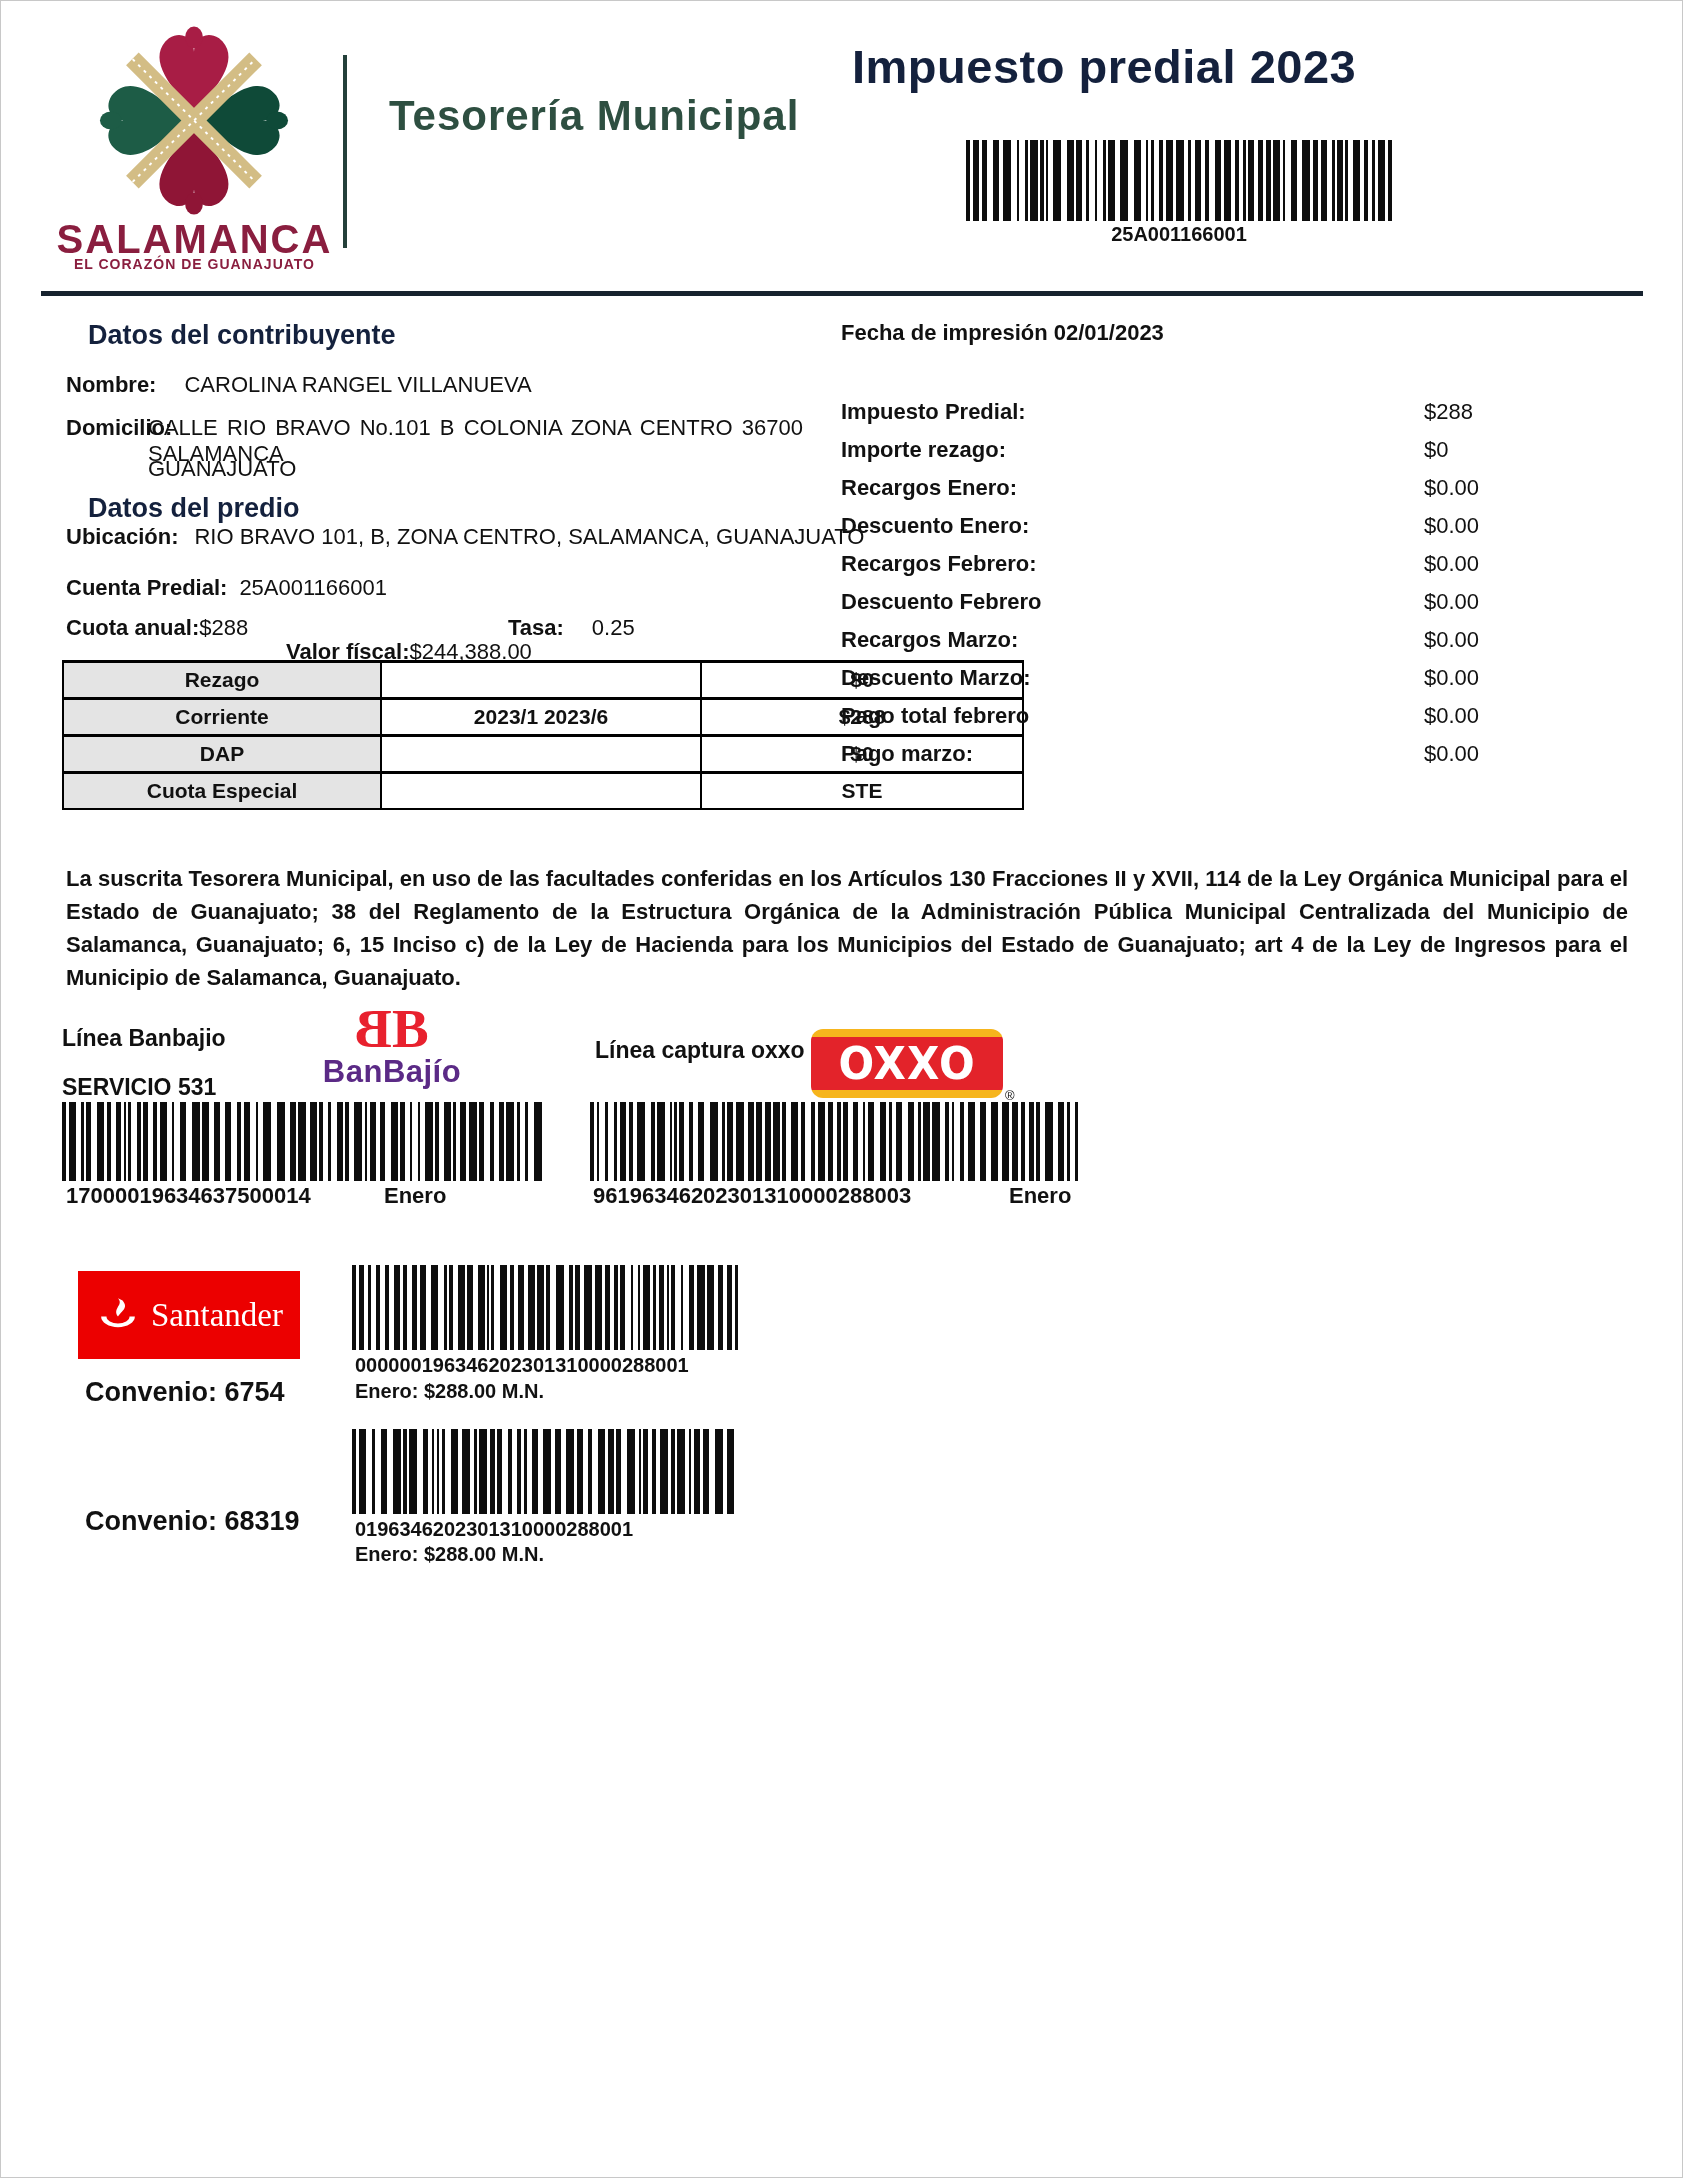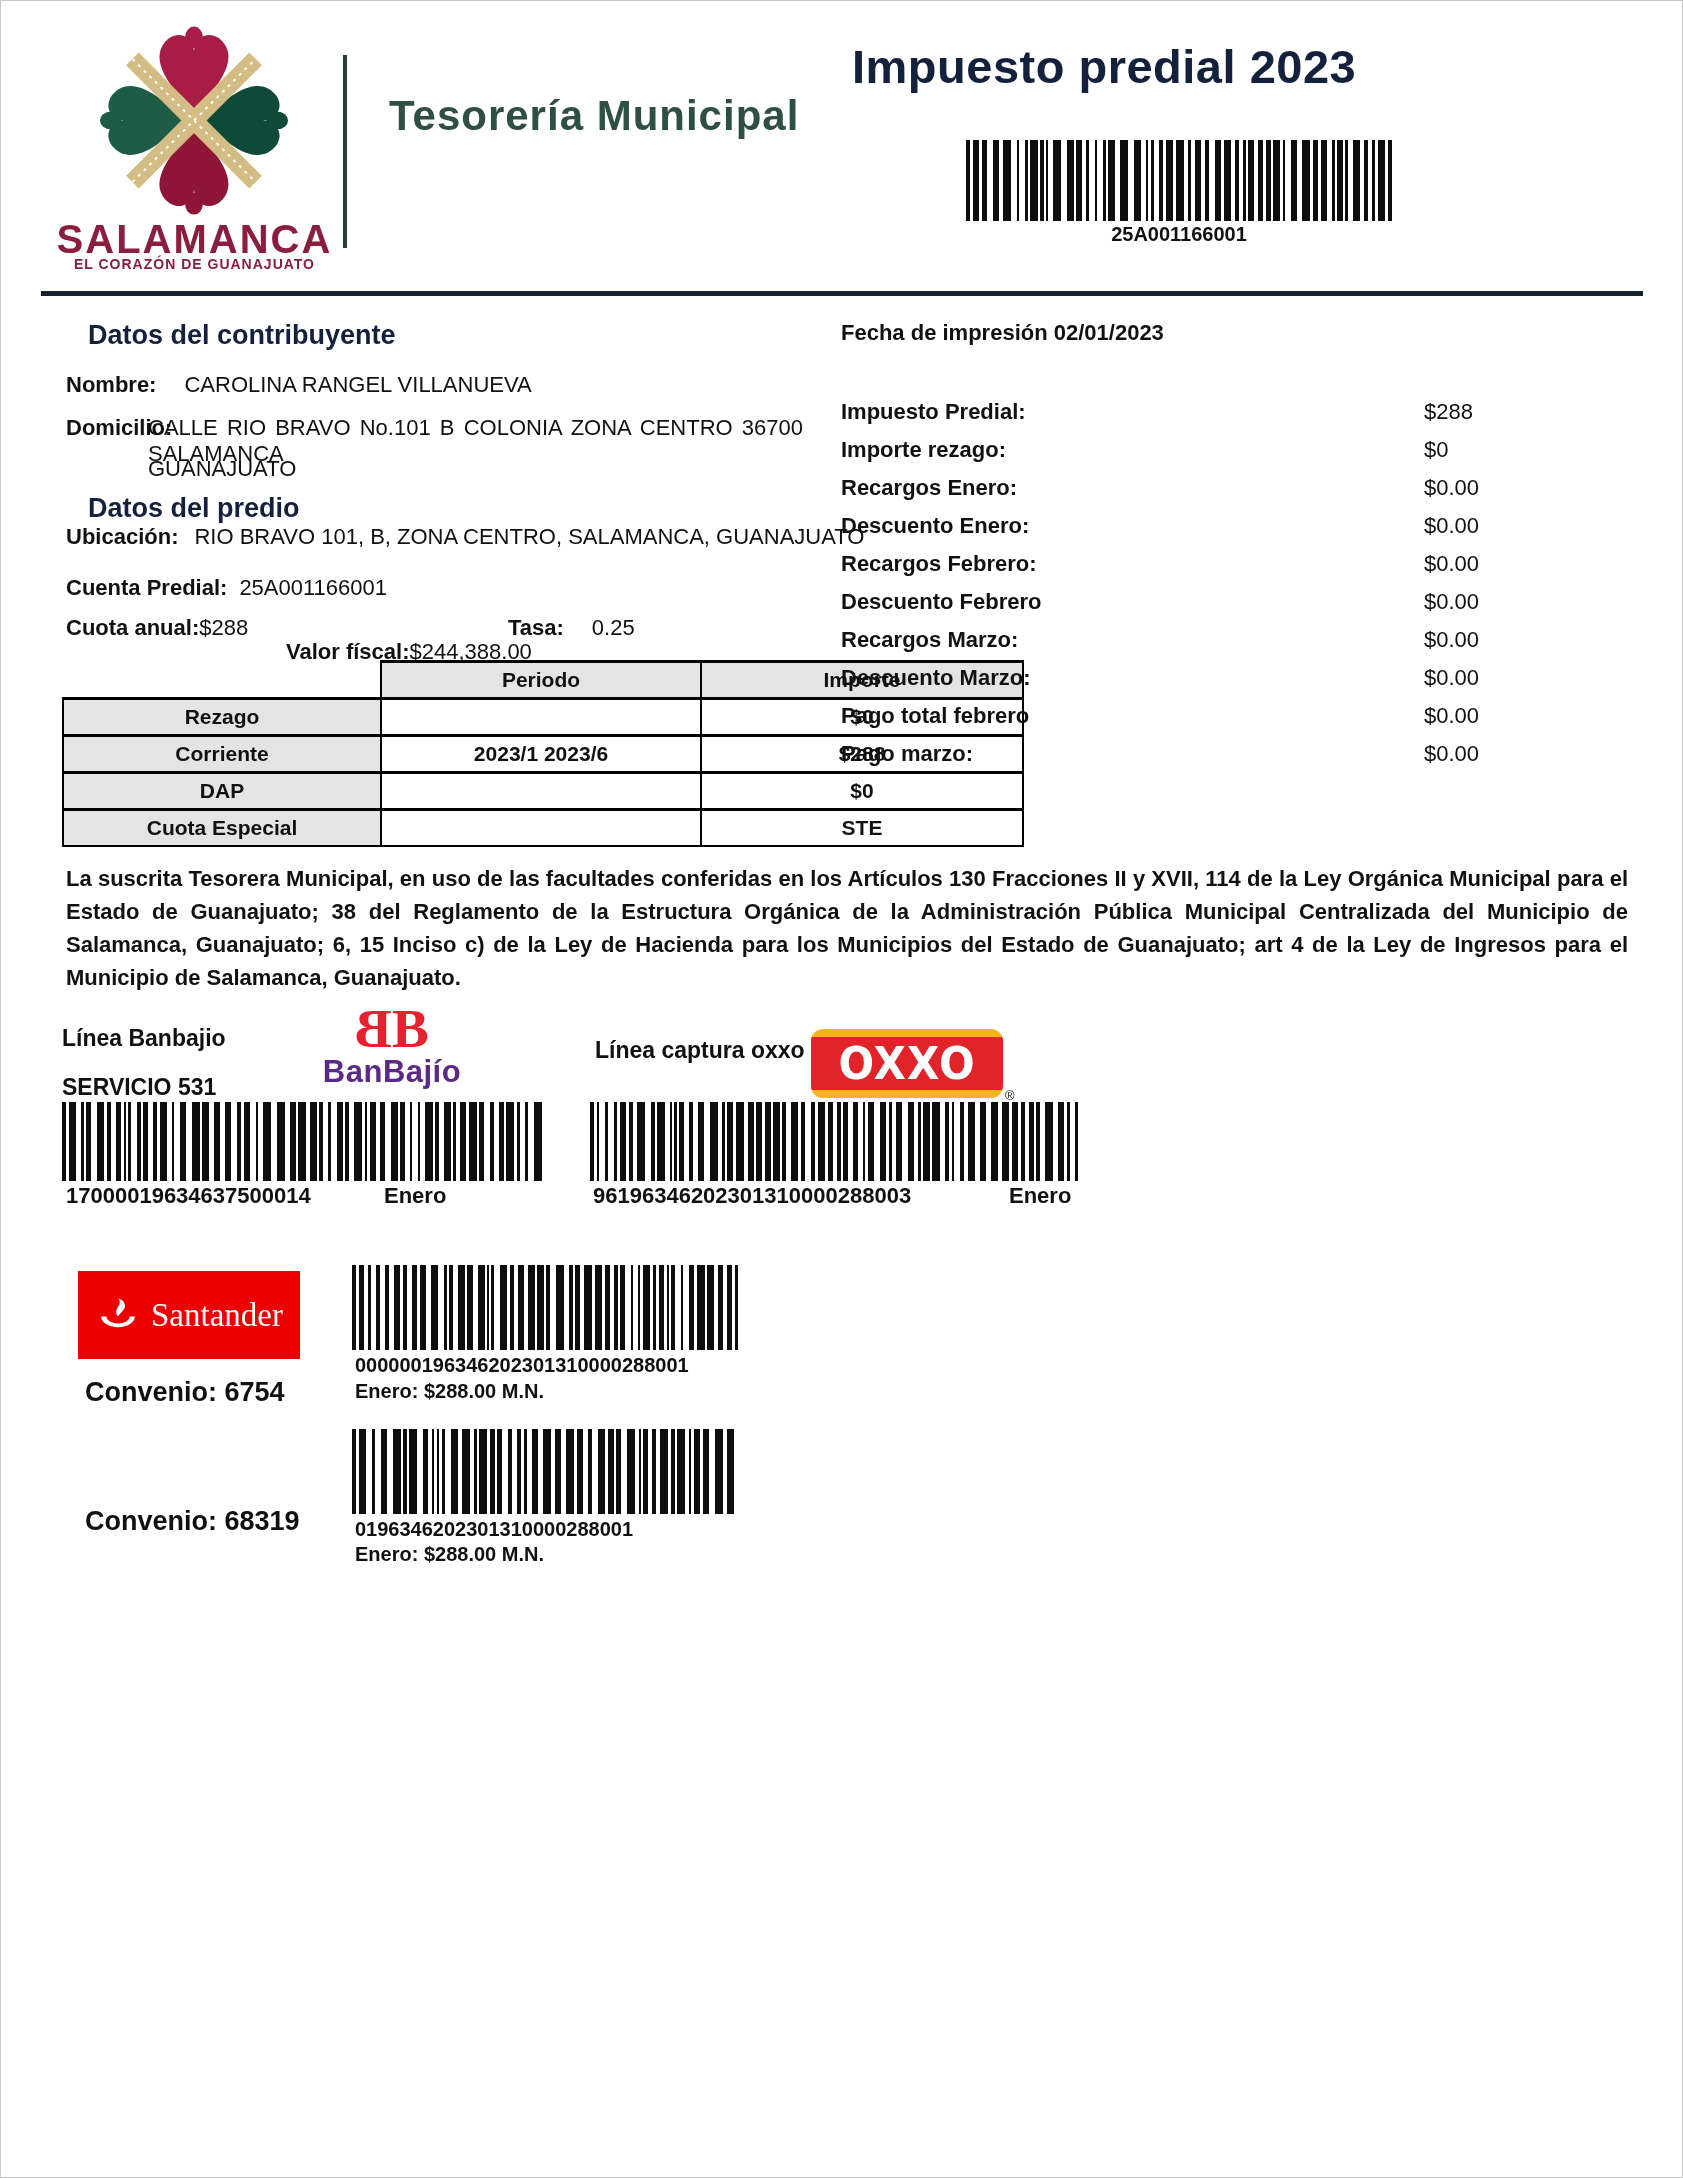--- a/index.html
+++ b/index.html
@@ -168,25 +168,20 @@
   <div class="abs cuenta-row">
     <span class="row-label">Cuenta Predial:</span><span class="val">25A001166001</span>
   </div>
   <div class="abs cuota-row">
     <span><span class="row-label">Cuota anual:</span><span>$288</span></span>
     <span class="grp2"><span class="row-label">Valor físcal:</span><span>$244,388.00</span></span>
     <span class="grp3"><span class="row-label">Tasa:</span><span class="val">0.25</span></span>
   </div>
 
   <div class="abs ptable">
-    <div class="trow hrow">
-      <div class="spacer"></div>
-      <div class="cell c2">Periodo</div>
-      <div class="cell c3">Importe</div>
-    </div>
     <div class="trow">
       <div class="cell c1">Rezago</div>
       <div class="cell c2"></div>
       <div class="cell c3">$0</div>
     </div>
     <div class="trow">
       <div class="cell c1">Corriente</div>
       <div class="cell c2">2023/1 2023/6</div>
       <div class="cell c3">$288</div>
     </div>

